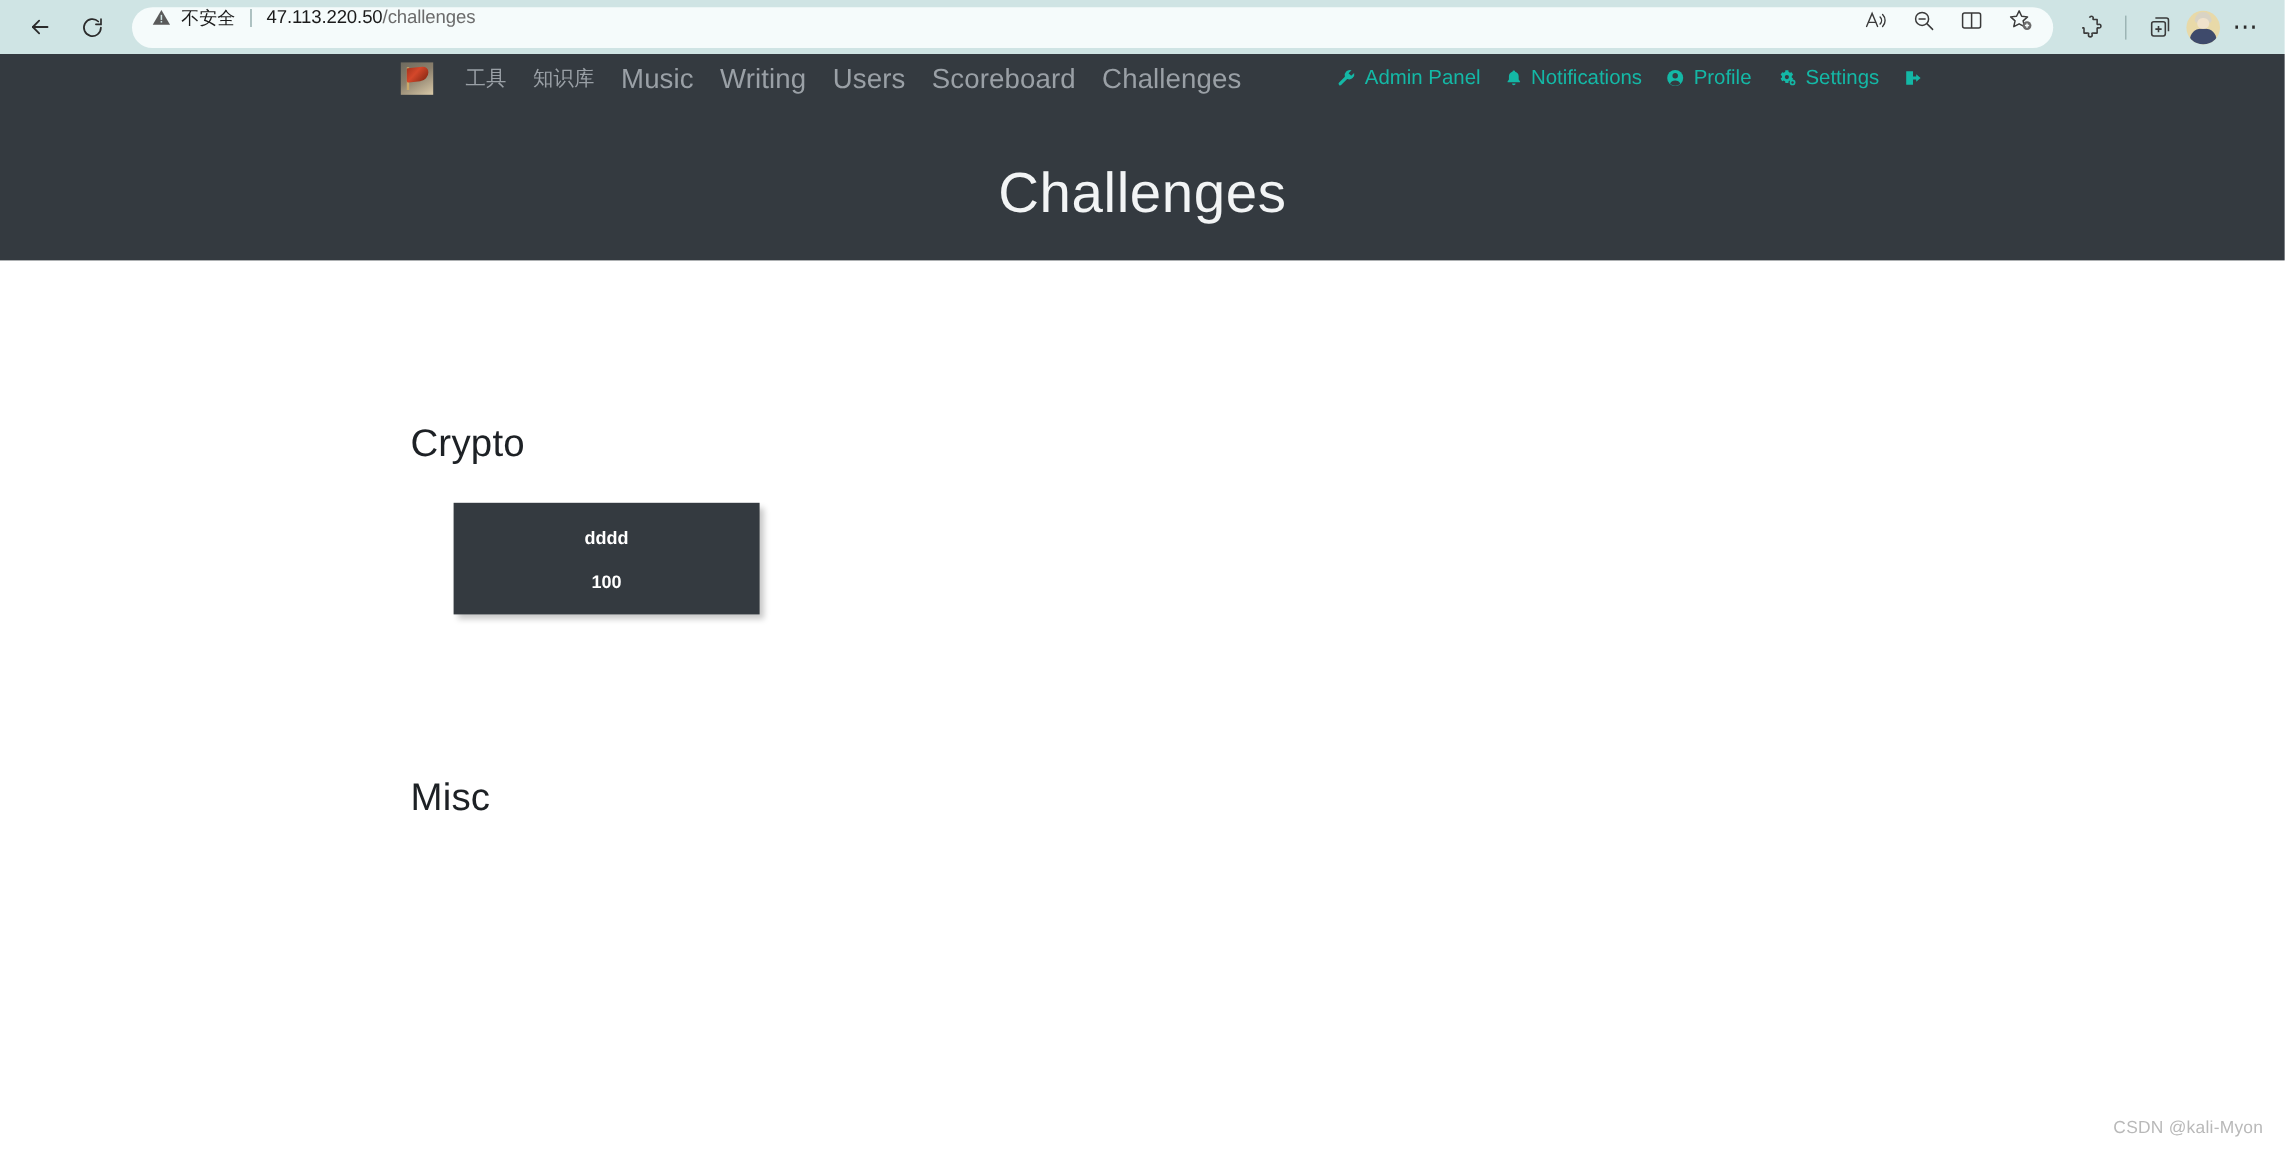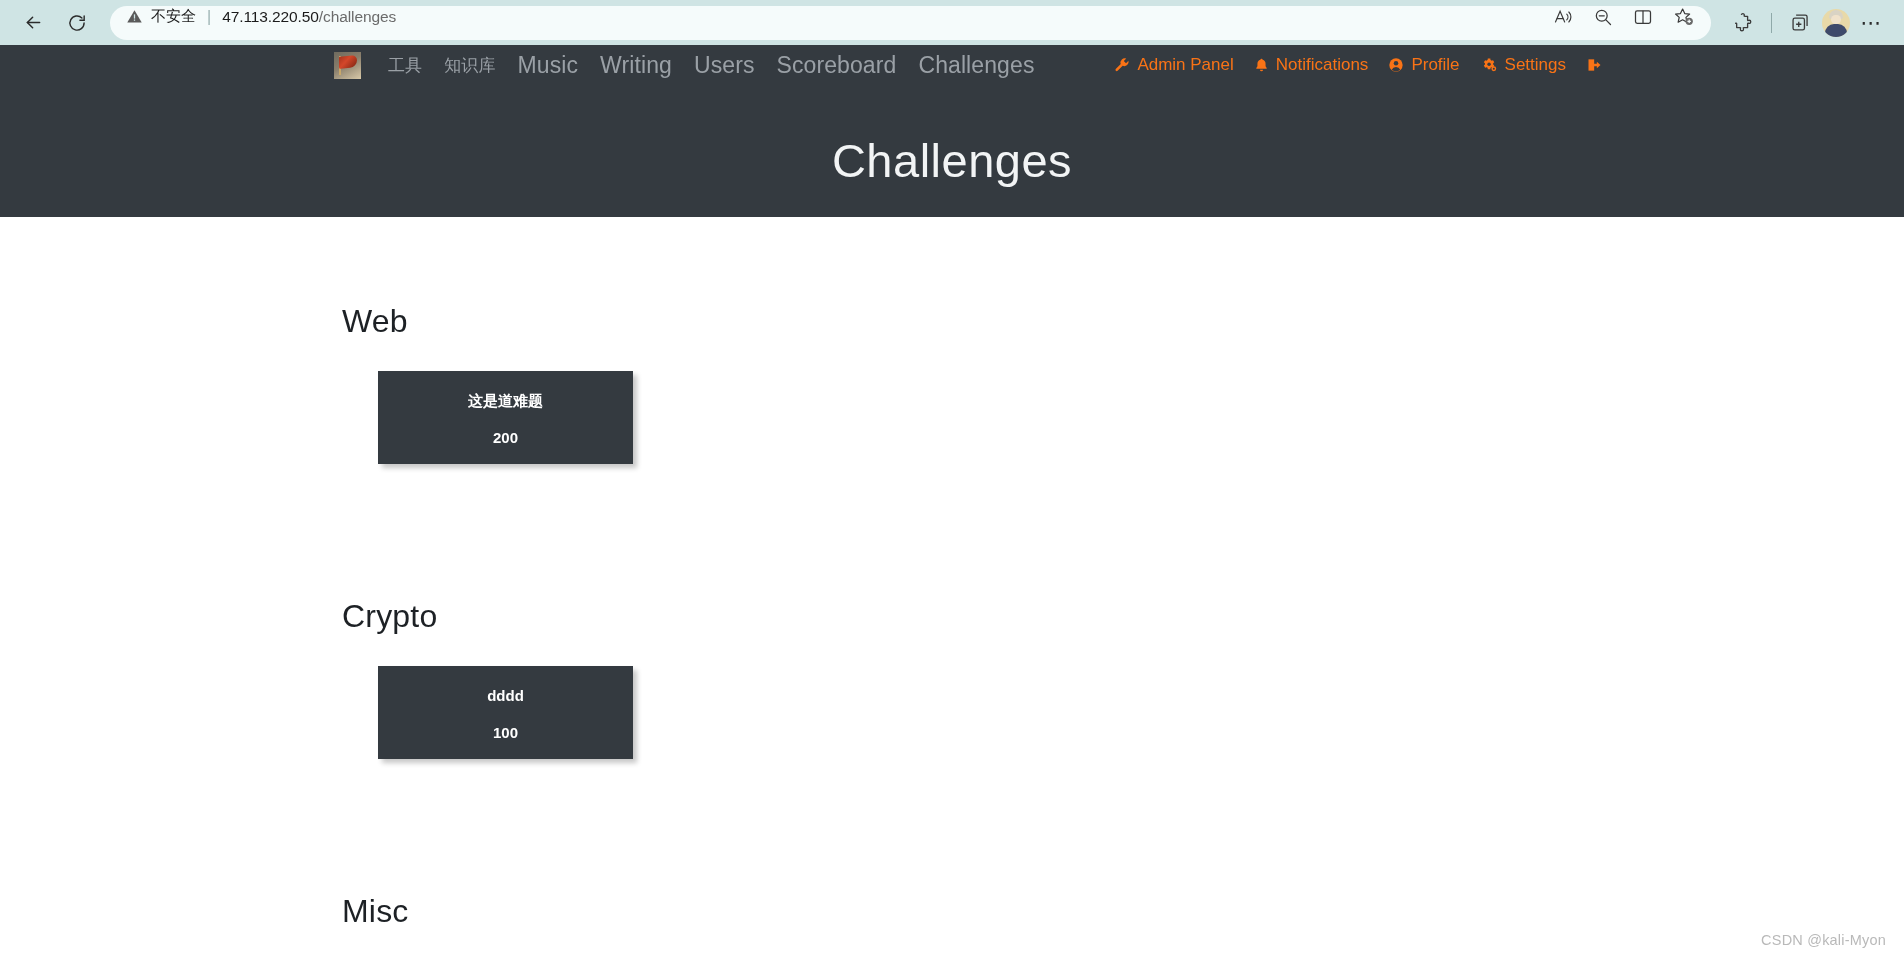--- a/index.html
+++ b/index.html
@@ -28,21 +28,20 @@
     color: #2b2b2b;
   }
   .nav-btn svg { display: block; }
 
   .omnibox {
     flex: 1;
     height: 34px;
     background: #f5fbfb;
     border-radius: 17px;
     display: flex;
-    align-items: center;
     padding: 0 6px 12px 16px;
     margin-left: 8px;
     min-width: 0;
   }
   .warn-icon { width: 17px; height: 17px; flex: none; margin-right: 8px; }
   .omni-security {
     font-size: 15px;
     color: #1b1b1b;
     white-space: nowrap;
   }
@@ -165,21 +164,21 @@
     letter-spacing: 0.1px;
   }
   .nav-link.cjk { font-size: 17px; }
   .nav-right {
     display: flex;
     align-items: center;
     margin-left: auto;
     margin-right: 262px;
   }
   .nav-item-icon {
-    color: #f97316;
+    color: #14b8a6;
     display: inline-flex;
     align-items: center;
     gap: 7px;
     padding: 2px 10px;
     font-size: 17px;
     white-space: nowrap;
   }
   .nav-item-icon svg { display: block; flex: none; }
 
   .page-title {
@@ -414,29 +413,20 @@
         </a>
 
       </div>
     </div>
 
     <div class="page-title">Challenges</div>
   </div>
 
   <div class="content">
 
-    <div class="section sec-web">
-      <div class="section-title">Web</div>
-      <div class="cards-row">
-        <div class="chal-card">
-          <span class="chal-name">这是道难题</span>
-          <span class="chal-value">200</span>
-        </div>
-      </div>
-    </div>
 
     <div class="section sec-crypto">
       <div class="section-title">Crypto</div>
       <div class="cards-row">
         <div class="chal-card">
           <span class="chal-name">dddd</span>
           <span class="chal-value">100</span>
         </div>
       </div>
     </div>

